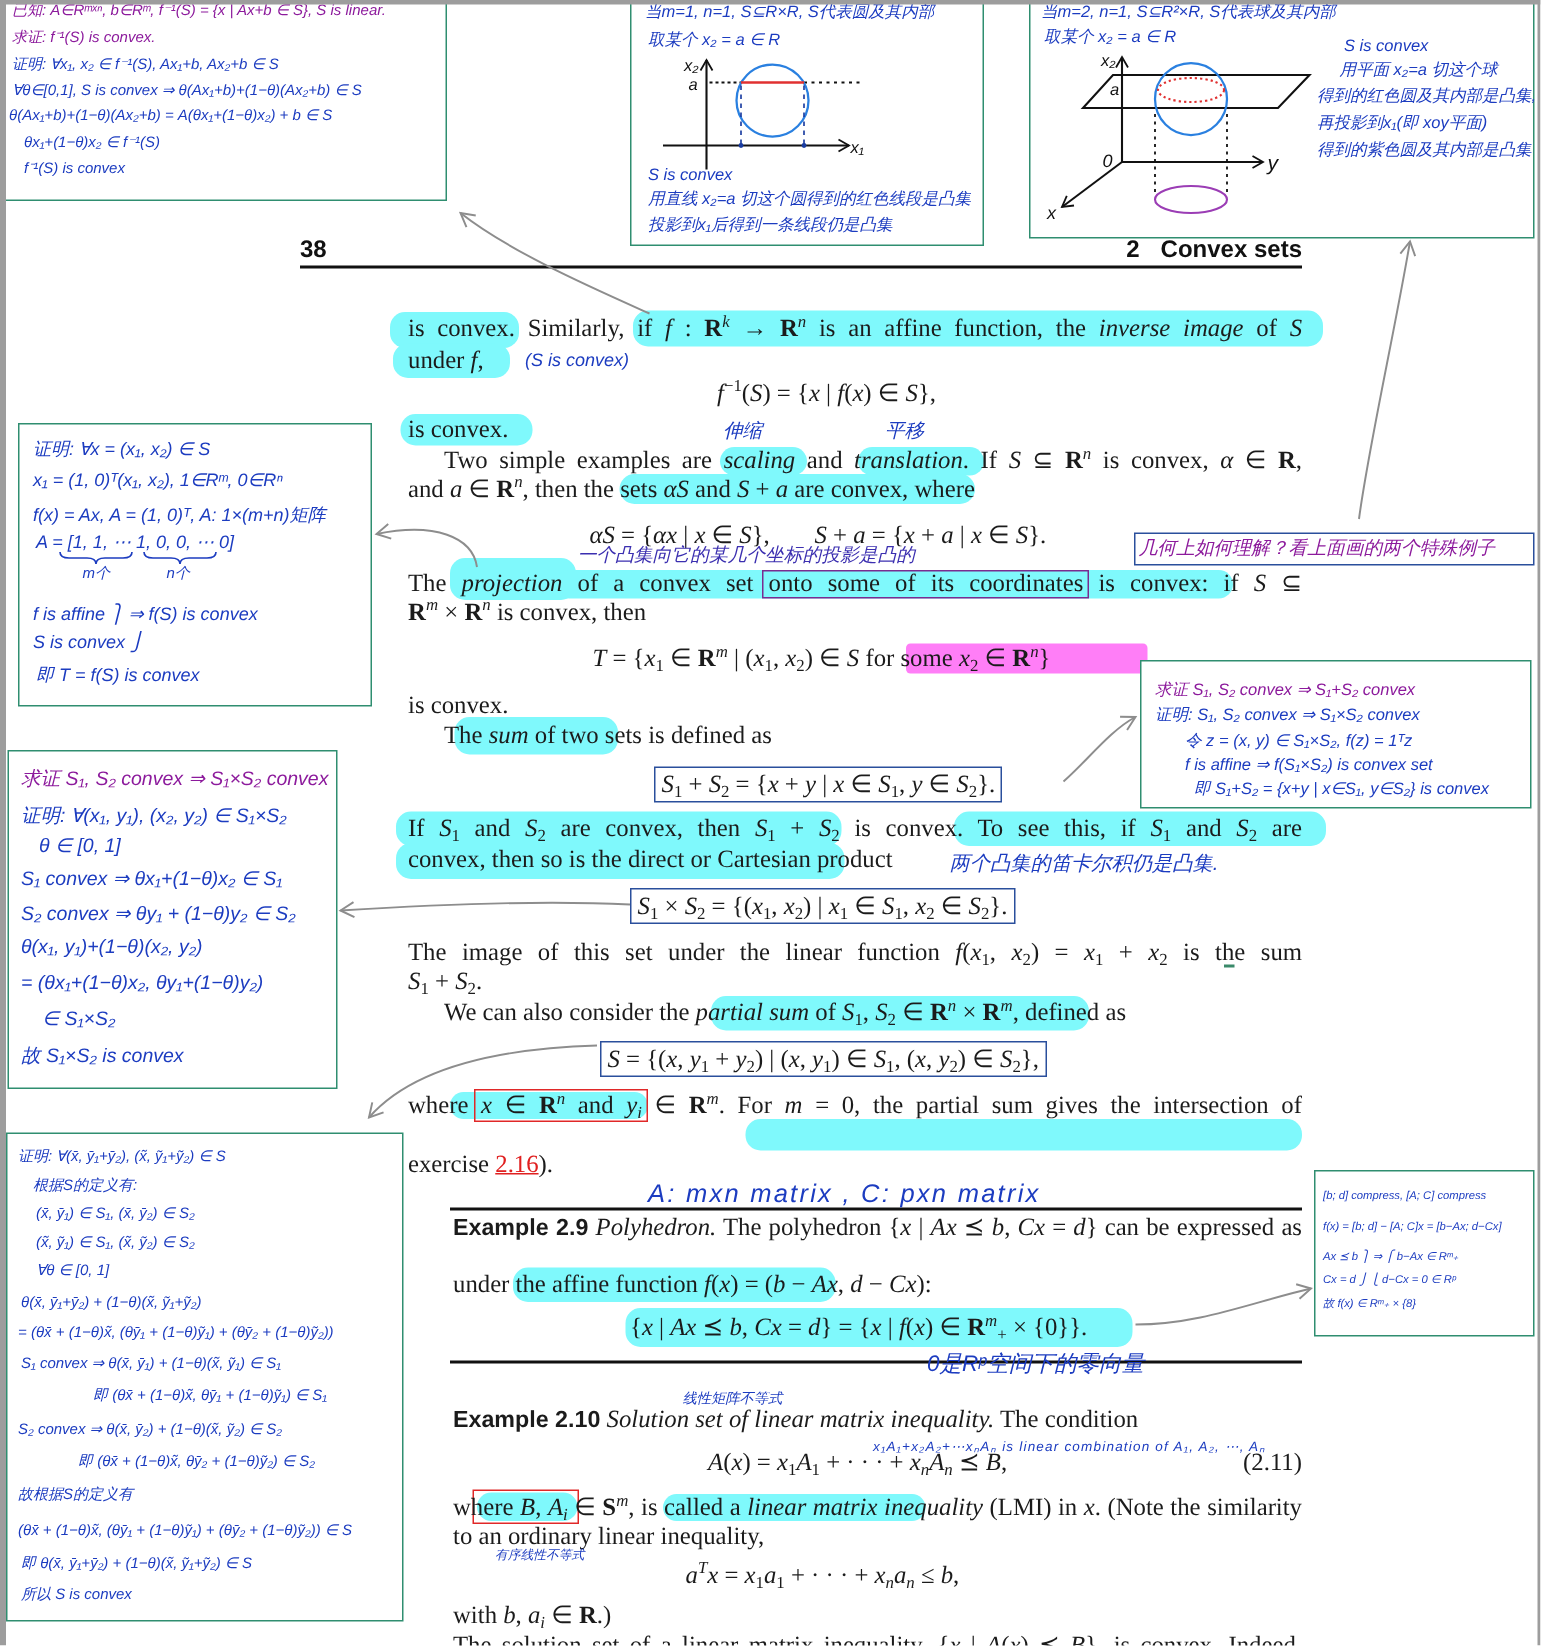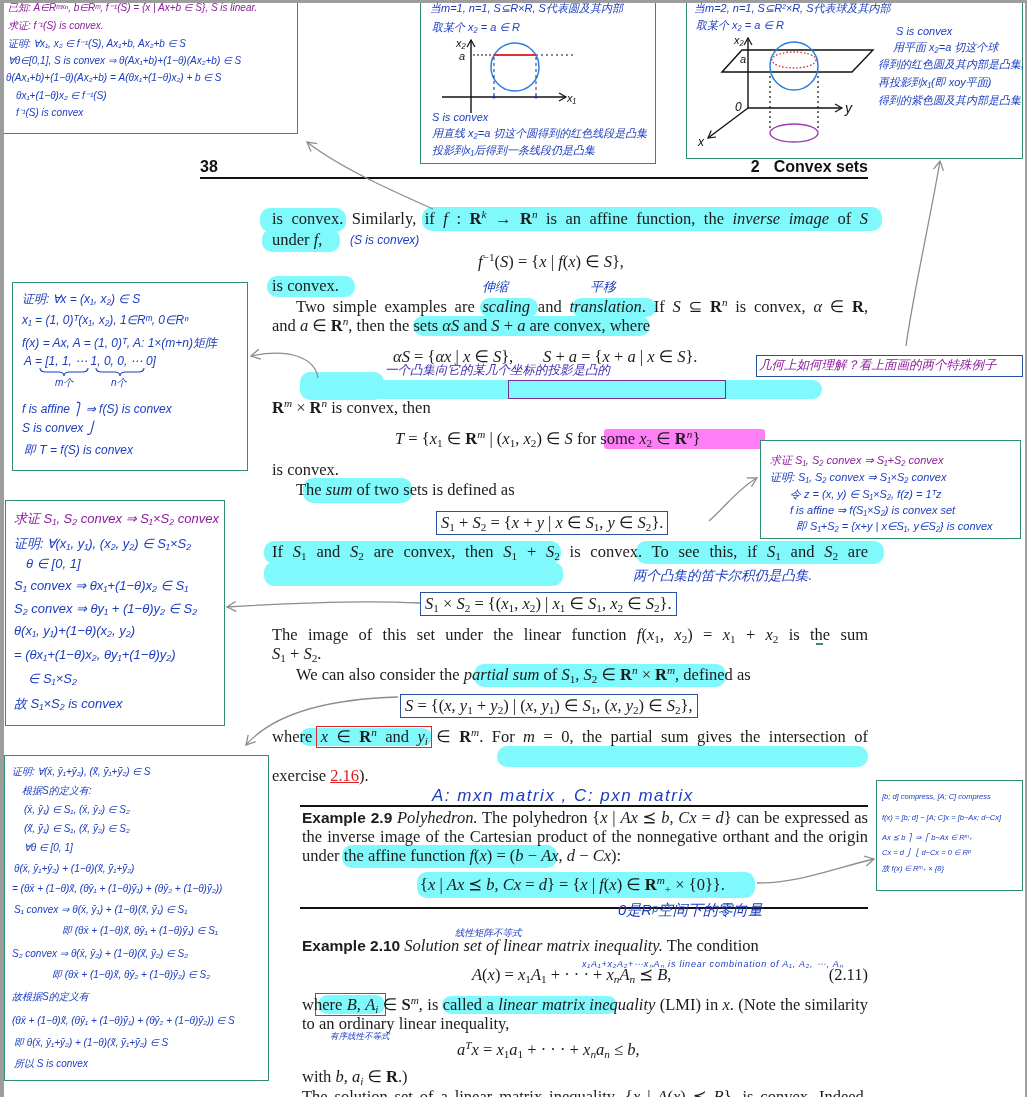--- a/index.html
+++ b/index.html
@@ -70,37 +70,38 @@
   <div class="rule" style="left:200px;top:177px;width:668px;height:2px"></div>
 
   <div class="tl j" style="left:272px;top:209px;width:596px"><span class="">is convex. Similarly, if </span><span class="i">f</span><span class=""> : </span><span class="b">R</span><span class="i sup">k</span><span class=""> → </span><span class="b">R</span><span class="i sup">n</span><span class=""> is an affine function, the </span><span class="i">inverse image</span><span class=""> of </span><span class="i">S</span></div>
   <div class="tl" style="left:272px;top:230px"><span class="">under </span><span class="i">f</span><span class="">,</span></div>
   <div class="tl" style="left:478px;top:252px"><span class="i">f</span><span class="sup">−1</span><span class="">(</span><span class="i">S</span><span class="">) = {</span><span class="i">x</span><span class=""> | </span><span class="i">f</span><span class="">(</span><span class="i">x</span><span class="">) ∈ </span><span class="i">S</span><span class="">},</span></div>
   <div class="tl" style="left:272px;top:276px"><span class="">is convex.</span></div>
   <div class="tl j" style="left:296px;top:297px;width:572px"><span class="">Two simple examples are </span><span class="i">scaling</span><span class=""> and </span><span class="i">translation</span><span class="">. If </span><span class="i">S</span><span class=""> ⊆ </span><span class="b">R</span><span class="i sup">n</span><span class=""> is convex, </span><span class="i">α</span><span class=""> ∈ </span><span class="b">R</span><span class="">,</span></div>
   <div class="tl" style="left:272px;top:316px"><span class="">and </span><span class="i">a</span><span class=""> ∈ </span><span class="b">R</span><span class="i sup">n</span><span class="">, then the sets </span><span class="i">αS</span><span class=""> and </span><span class="i">S</span><span class=""> + </span><span class="i">a</span><span class=""> are convex, where</span></div>
   <div class="tl" style="left:393px;top:347px"><span class="i">αS</span><span class=""> = {</span><span class="i">αx</span><span class=""> | </span><span class="i">x</span><span class=""> ∈ </span><span class="i">S</span><span class="">},</span></div>
   <div class="tl" style="left:543px;top:347px"><span class="i">S</span><span class=""> + </span><span class="i">a</span><span class=""> = {</span><span class="i">x</span><span class=""> + </span><span class="i">a</span><span class=""> | </span><span class="i">x</span><span class=""> ∈ </span><span class="i">S</span><span class="">}.</span></div>
+  <div class="tl j" style="left:272px;top:379px;width:596px"><span class="">The </span><span class="i">projection</span><span class=""> of a convex set onto some of its coordinates is convex: if </span><span class="i">S</span><span class=""> ⊆</span></div>
   <div class="tl" style="left:272px;top:398px"><span class="b">R</span><span class="i sup">m</span><span class=""> × </span><span class="b">R</span><span class="i sup">n</span><span class=""> is convex, then</span></div>
   <div class="tl" style="left:395px;top:429px"><span class="i">T</span><span class=""> = {</span><span class="i">x</span><span class="sub">1</span><span class=""> ∈ </span><span class="b">R</span><span class="i sup">m</span><span class=""> | (</span><span class="i">x</span><span class="sub">1</span><span class="">, </span><span class="i">x</span><span class="sub">2</span><span class="">) ∈ </span><span class="i">S</span><span class=""> for some </span><span class="i">x</span><span class="sub">2</span><span class=""> ∈ </span><span class="b">R</span><span class="i sup">n</span><span class="">}</span></div>
   <div class="tl" style="left:272px;top:460px"><span class="">is convex.</span></div>
   <div class="tl" style="left:296px;top:480px"><span class="">The </span><span class="i">sum</span><span class=""> of two sets is defined as</span></div>
   <div class="tl boxed" style="left:436px;top:511px"><span class="i">S</span><span class="sub">1</span><span class=""> + </span><span class="i">S</span><span class="sub">2</span><span class=""> = {</span><span class="i">x</span><span class=""> + </span><span class="i">y</span><span class=""> | </span><span class="i">x</span><span class=""> ∈ </span><span class="i">S</span><span class="sub">1</span><span class="">, </span><span class="i">y</span><span class=""> ∈ </span><span class="i">S</span><span class="sub">2</span><span class="">}.</span></div>
   <div class="tl j" style="left:272px;top:542px;width:596px"><span class="">If </span><span class="i">S</span><span class="sub">1</span><span class=""> and </span><span class="i">S</span><span class="sub">2</span><span class=""> are convex, then </span><span class="i">S</span><span class="sub">1</span><span class=""> + </span><span class="i">S</span><span class="sub">2</span><span class=""> is convex. To see this, if </span><span class="i">S</span><span class="sub">1</span><span class=""> and </span><span class="i">S</span><span class="sub">2</span><span class=""> are</span></div>
+  <div class="tl" style="left:272px;top:563px"><span class="">convex, then so is the direct or Cartesian product</span></div>
   <div class="tl boxed" style="left:420px;top:592px"><span class="i">S</span><span class="sub">1</span><span class=""> × </span><span class="i">S</span><span class="sub">2</span><span class=""> = {(</span><span class="i">x</span><span class="sub">1</span><span class="">, </span><span class="i">x</span><span class="sub">2</span><span class="">) | </span><span class="i">x</span><span class="sub">1</span><span class=""> ∈ </span><span class="i">S</span><span class="sub">1</span><span class="">, </span><span class="i">x</span><span class="sub">2</span><span class=""> ∈ </span><span class="i">S</span><span class="sub">2</span><span class="">}.</span></div>
   <div class="tl j" style="left:272px;top:625px;width:596px"><span class="">The image of this set under the linear function </span><span class="i">f</span><span class="">(</span><span class="i">x</span><span class="sub">1</span><span class="">, </span><span class="i">x</span><span class="sub">2</span><span class="">) = </span><span class="i">x</span><span class="sub">1</span><span class=""> + </span><span class="i">x</span><span class="sub">2</span><span class=""> is the sum</span></div>
   <div class="tl" style="left:272px;top:644px"><span class="i">S</span><span class="sub">1</span><span class=""> + </span><span class="i">S</span><span class="sub">2</span><span class="">.</span></div>
   <div class="tl" style="left:296px;top:665px"><span class="">We can also consider the </span><span class="i">partial sum</span><span class=""> of </span><span class="i">S</span><span class="sub">1</span><span class="">, </span><span class="i">S</span><span class="sub">2</span><span class=""> ∈ </span><span class="b">R</span><span class="i sup">n</span><span class=""> × </span><span class="b">R</span><span class="i sup">m</span><span class="">, defined as</span></div>
   <div class="tl boxed" style="left:400px;top:694px"><span class="i">S</span><span class=""> = {(</span><span class="i">x</span><span class="">, </span><span class="i">y</span><span class="sub">1</span><span class=""> + </span><span class="i">y</span><span class="sub">2</span><span class="">) | (</span><span class="i">x</span><span class="">, </span><span class="i">y</span><span class="sub">1</span><span class="">) ∈ </span><span class="i">S</span><span class="sub">1</span><span class="">, (</span><span class="i">x</span><span class="">, </span><span class="i">y</span><span class="sub">2</span><span class="">) ∈ </span><span class="i">S</span><span class="sub">2</span><span class="">},</span></div>
   <div class="tl j" style="left:272px;top:727px;width:596px"><span class="">where </span><span class="i">x</span><span class=""> ∈ </span><span class="b">R</span><span class="i sup">n</span><span class=""> and </span><span class="i">y</span><span class="i sub">i</span><span class=""> ∈ </span><span class="b">R</span><span class="i sup">m</span><span class="">. For </span><span class="i">m</span><span class=""> = 0, the partial sum gives the intersection of</span></div>
   <div class="tl" style="left:272px;top:766px"><span class="">exercise </span><span class="ref">2.16</span><span class="">).</span></div>
 
   <div class="rule" style="left:300px;top:805px;width:568px;height:1.5px"></div>
   <div class="tl j" style="left:302px;top:808px;width:566px"><span class="bs">Example 2.9</span><span class="">  </span><span class="i">Polyhedron.</span><span class=""> The polyhedron {</span><span class="i">x</span><span class=""> | </span><span class="i">Ax</span><span class=""> ⪯ </span><span class="i">b</span><span class="">, </span><span class="i">Cx</span><span class=""> = </span><span class="i">d</span><span class="">} can be expressed as</span></div>
-  <div class="tl j" style="left:302px;top:827px;width:566px"><span class="">the inverse image of the Cartesian product of the nonnegative orthant and the origin</span></div>
   <div class="tl" style="left:302px;top:846px"><span class="">under the affine function </span><span class="i">f</span><span class="">(</span><span class="i">x</span><span class="">) = (</span><span class="i">b</span><span class=""> − </span><span class="i">Ax</span><span class="">, </span><span class="i">d</span><span class=""> − </span><span class="i">Cx</span><span class="">):</span></div>
   <div class="tl" style="left:420px;top:875px"><span class="">{</span><span class="i">x</span><span class=""> | </span><span class="i">Ax</span><span class=""> ⪯ </span><span class="i">b</span><span class="">, </span><span class="i">Cx</span><span class=""> = </span><span class="i">d</span><span class="">} = {</span><span class="i">x</span><span class=""> | </span><span class="i">f</span><span class="">(</span><span class="i">x</span><span class="">) ∈ </span><span class="b">R</span><span class="i sup">m</span><span class="sub">+</span><span class=""> × {0}}.</span></div>
   <div class="rule" style="left:300px;top:907px;width:568px;height:1.5px"></div>
 
   <div class="tl" style="left:302px;top:936px"><span class="bs">Example 2.10</span><span class="">  </span><span class="i">Solution set of linear matrix inequality.</span><span class=""> The condition</span></div>
   <div class="tl" style="left:472px;top:965px"><span class="i">A</span><span class="">(</span><span class="i">x</span><span class="">) = </span><span class="i">x</span><span class="sub">1</span><span class="i">A</span><span class="sub">1</span><span class=""> + · · · + </span><span class="i">x</span><span class="i sub">n</span><span class="i">A</span><span class="i sub">n</span><span class=""> ⪯ </span><span class="i">B</span><span class="">,</span></div>
   <div class="tl" style="left:800px;top:965px;width:68px;text-align:right">(2.11)</div>
   <div class="tl j" style="left:302px;top:995px;width:566px"><span class="">where </span><span class="i">B</span><span class="">, </span><span class="i">A</span><span class="i sub">i</span><span class=""> ∈ </span><span class="b">S</span><span class="i sup">m</span><span class="">, is called a </span><span class="i">linear matrix inequality</span><span class=""> (LMI) in </span><span class="i">x</span><span class="">. (Note the similarity</span></div>
   <div class="tl" style="left:302px;top:1014px"><span class="">to an ordinary linear inequality,</span></div>
   <div class="tl" style="left:457px;top:1040px"><span class="i">a</span><span class="i sup">T</span><span class="i">x</span><span class=""> = </span><span class="i">x</span><span class="sub">1</span><span class="i">a</span><span class="sub">1</span><span class=""> + · · · + </span><span class="i">x</span><span class="i sub">n</span><span class="i">a</span><span class="i sub">n</span><span class=""> ≤ </span><span class="i">b</span><span class="">,</span></div>

